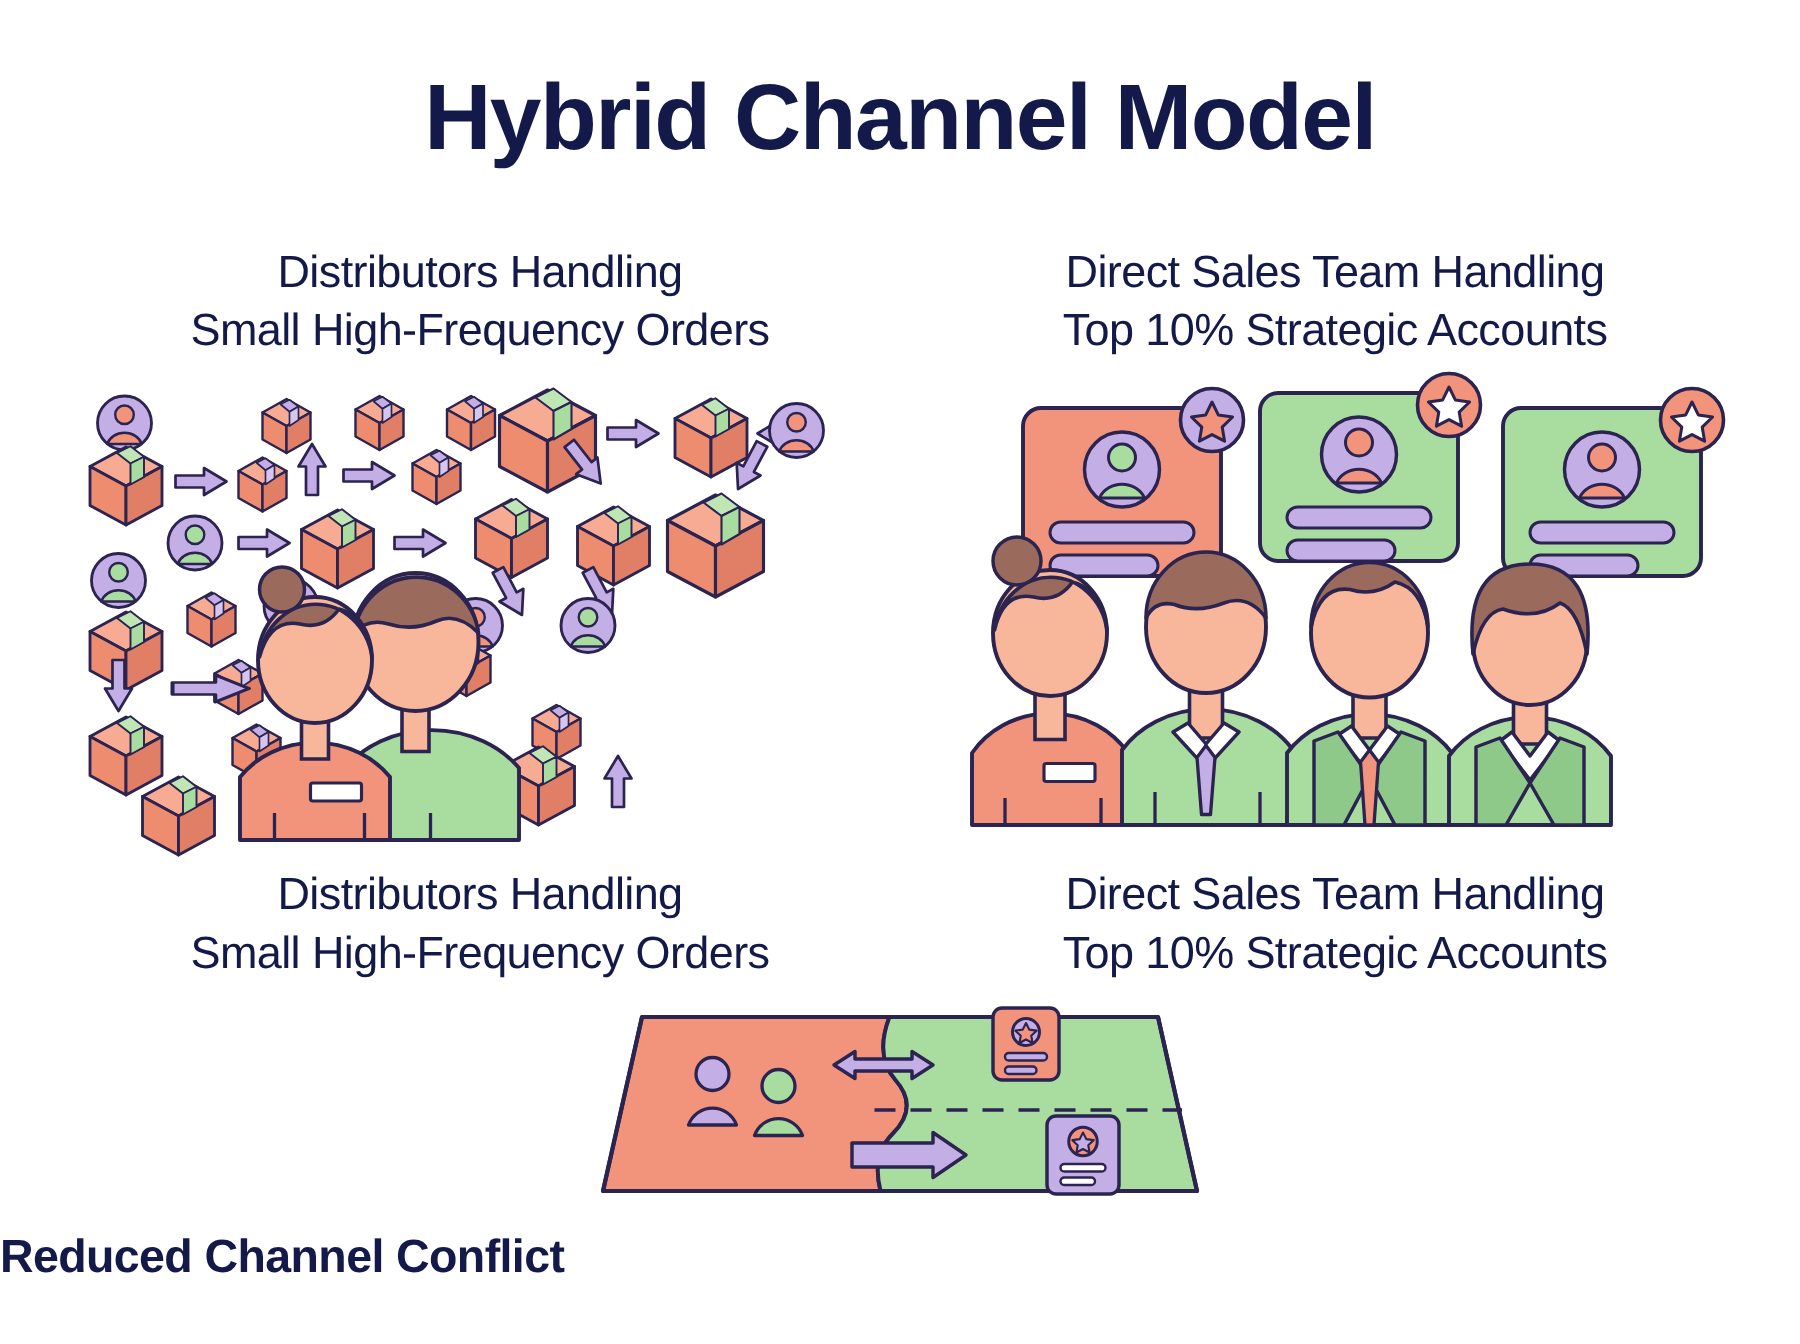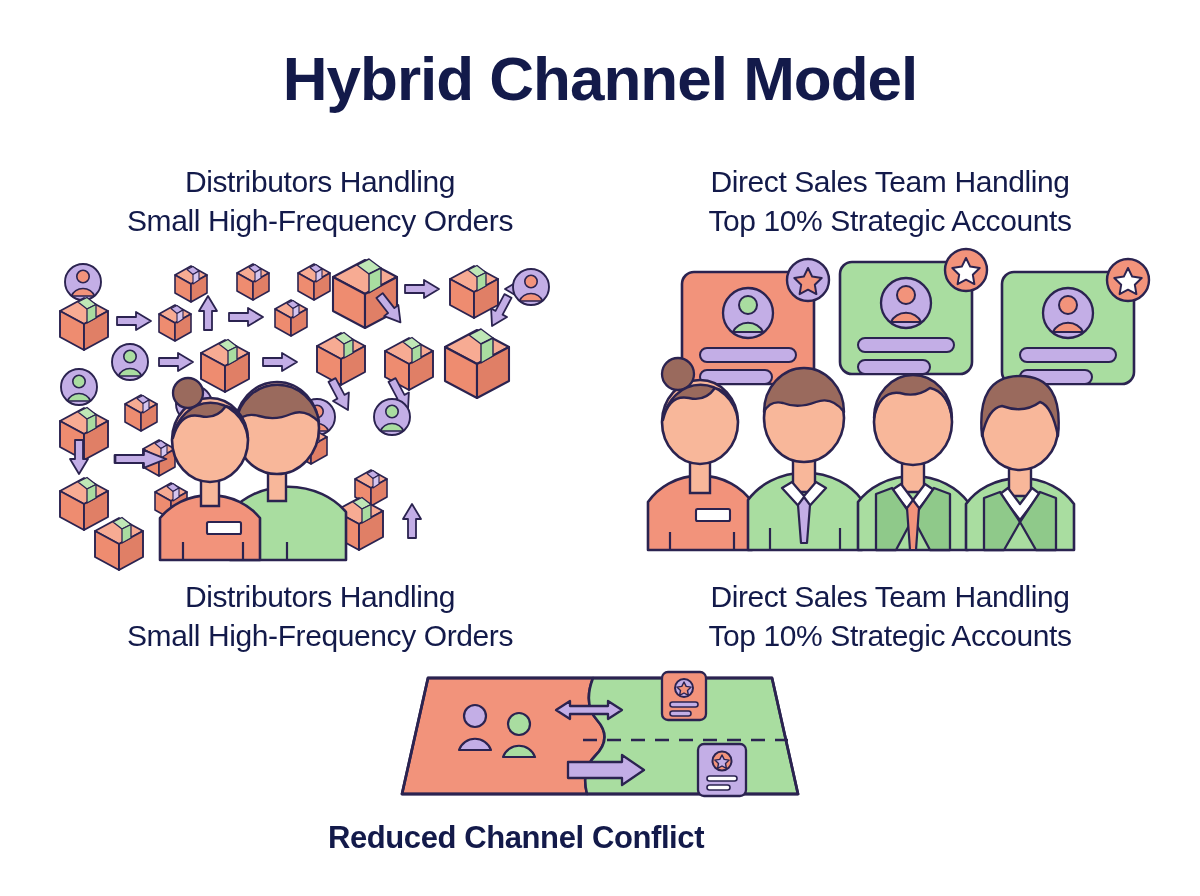--- a/index.html
+++ b/index.html
@@ -45,21 +45,21 @@
   .heading-left-top  { left: 20px;  top: 162px; width: 600px; }
   .heading-right-top { left: 600px; top: 162px; width: 580px; }
   .heading-left-bot  { left: 20px;  top: 577px; width: 600px; }
   .heading-right-bot { left: 600px; top: 577px; width: 580px; }
 
   .caption-bottom {
     position: absolute;
     left: 0;
     top: 820px;
     width: 1032px;
-    text-align: center;
+    text-align: left;
     font-size: 31px;
     font-weight: bold;
     color: #131a4a;
     letter-spacing: -0.4px;
   }
 
   
   .illus {
     position: absolute;
   }

